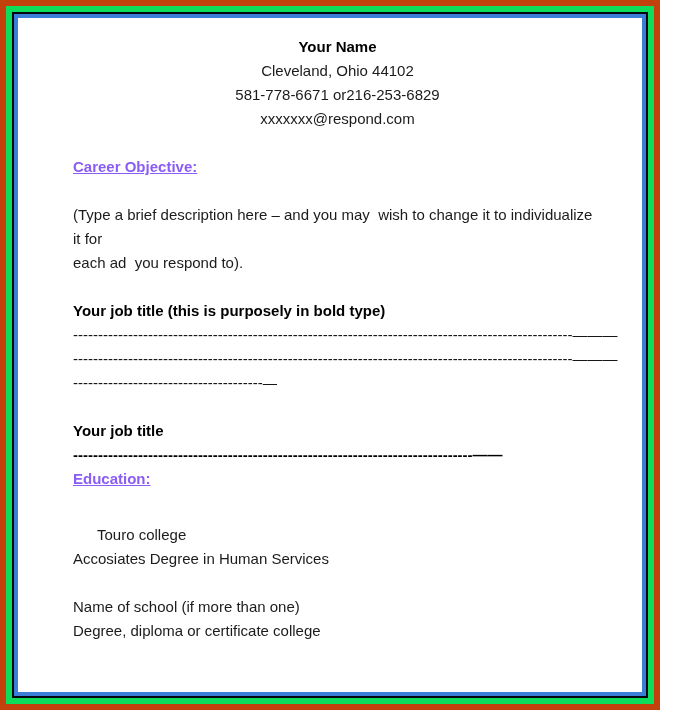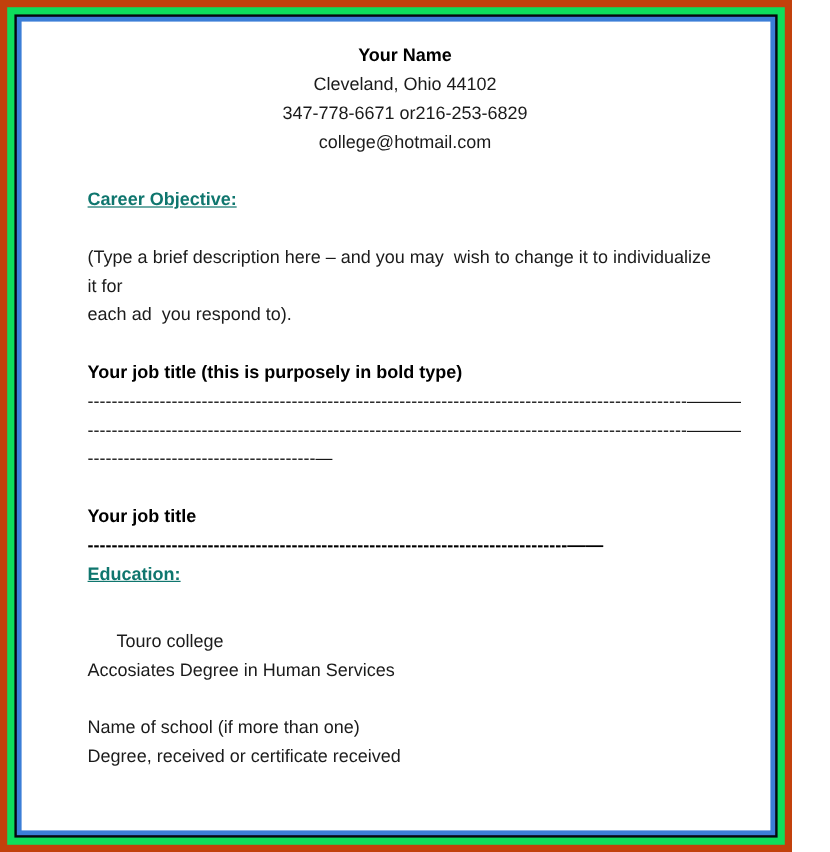--- a/index.html
+++ b/index.html
@@ -31,21 +31,21 @@
     padding: 17px 40px 0 55px;
     font-size: 15px;
     color: #1b1b1b;
     overflow: hidden;
   }
   .line { line-height: 24px; min-height: 24px; }
   .center { text-align: center; }
   .bold { font-weight: bold; color: #000; }
   .heading {
     font-weight: bold;
-    color: #0f766e;
+    color: #8b5cf6;
     text-decoration: underline;
   }
   .mt24 { margin-top: 24px; }
   .mt32 { margin-top: 32px; margin-left: 24px; }
   .prewrap { white-space: pre-wrap; }
   .dash {
     white-space: nowrap;
     overflow: hidden;
     color: #161616;
   }
@@ -57,22 +57,22 @@
 <body>
 
 <div class="frame-green">
   <div class="frame-black">
     <div class="frame-blue">
       <div class="paper">
 
         <div class="header">
           <div class="line center bold">Your Name</div>
           <div class="line center">Cleveland, Ohio 44102</div>
-          <div class="line center">347-778-6671 or216-253-6829</div>
-          <div class="line center">college@hotmail.com</div>
+          <div class="line center">581-778-6671 or216-253-6829</div>
+          <div class="line center">xxxxxxx@respond.com</div>
         </div>
 
         <div class="line heading mt24">Career Objective:</div>
 
         <div class="line prewrap mt24">(Type a brief description here – and you may  wish to change it to individualize it for
 each ad  you respond to).</div>
 
 
         <div class="line bold mt24">Your job title (this is purposely in bold type)</div>
 
@@ -82,18 +82,18 @@
 
         <div class="line bold mt24">Your job title</div>
         <div class="line dash dash-bold">--------------------------------------------------------------------------------——</div>
 
         <div class="line heading">Education:</div>
 
         <div class="line mt32">Touro college</div>
         <div class="line">Accosiates Degree in Human Services</div>
 
         <div class="line mt24">Name of school (if more than one)</div>
-        <div class="line">Degree, received or certificate received</div>
+        <div class="line">Degree, diploma or certificate college</div>
 
       </div>
     </div>
   </div>
 </div>
 
 </body></html>

